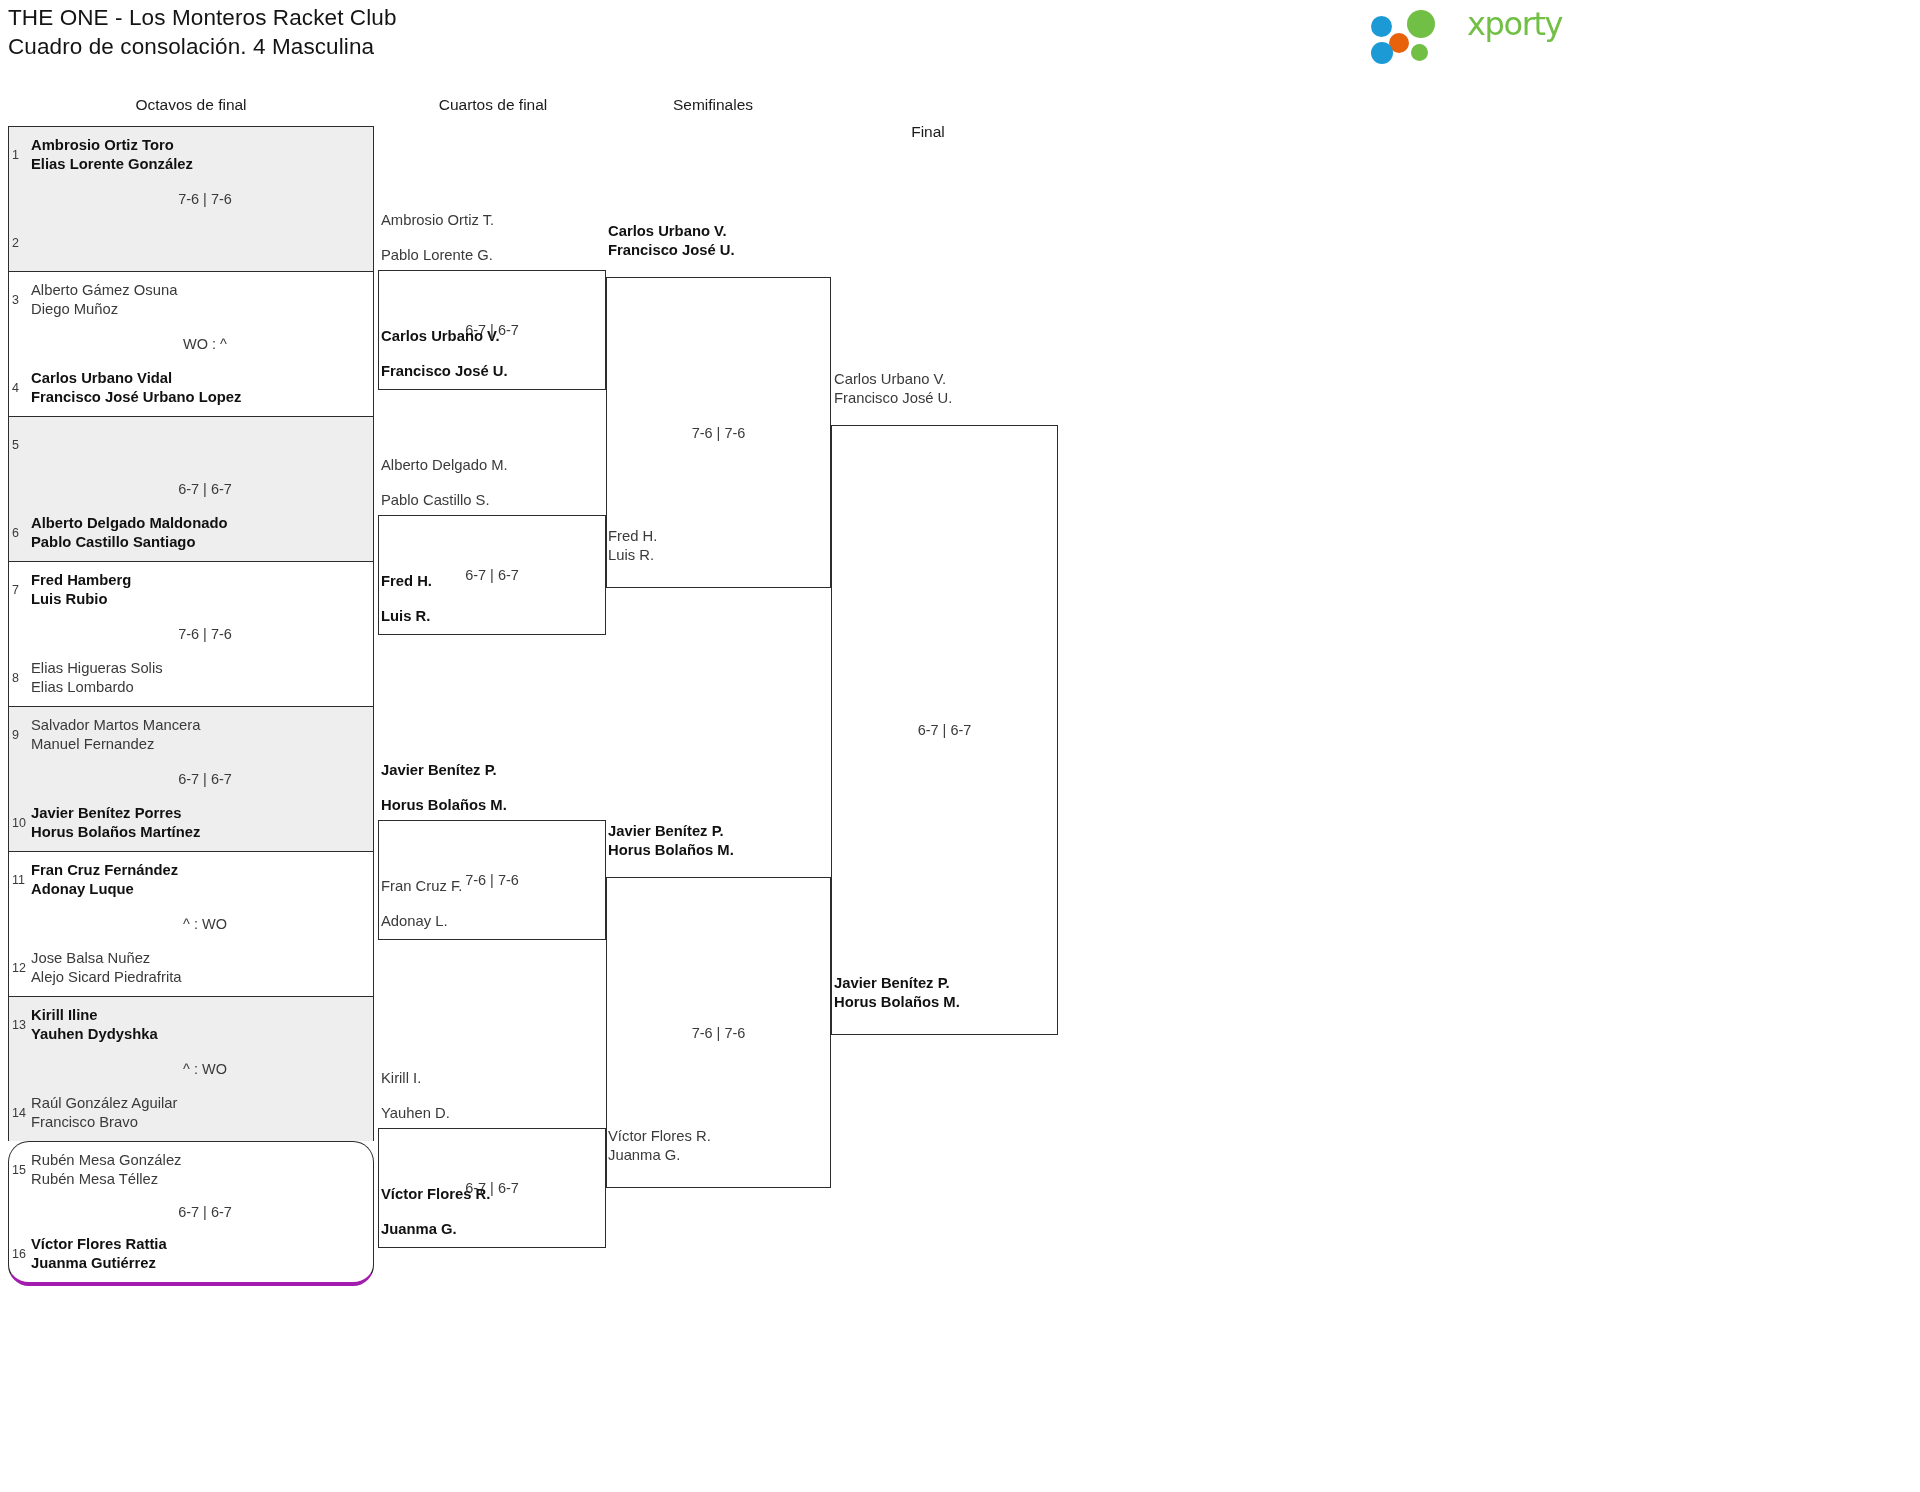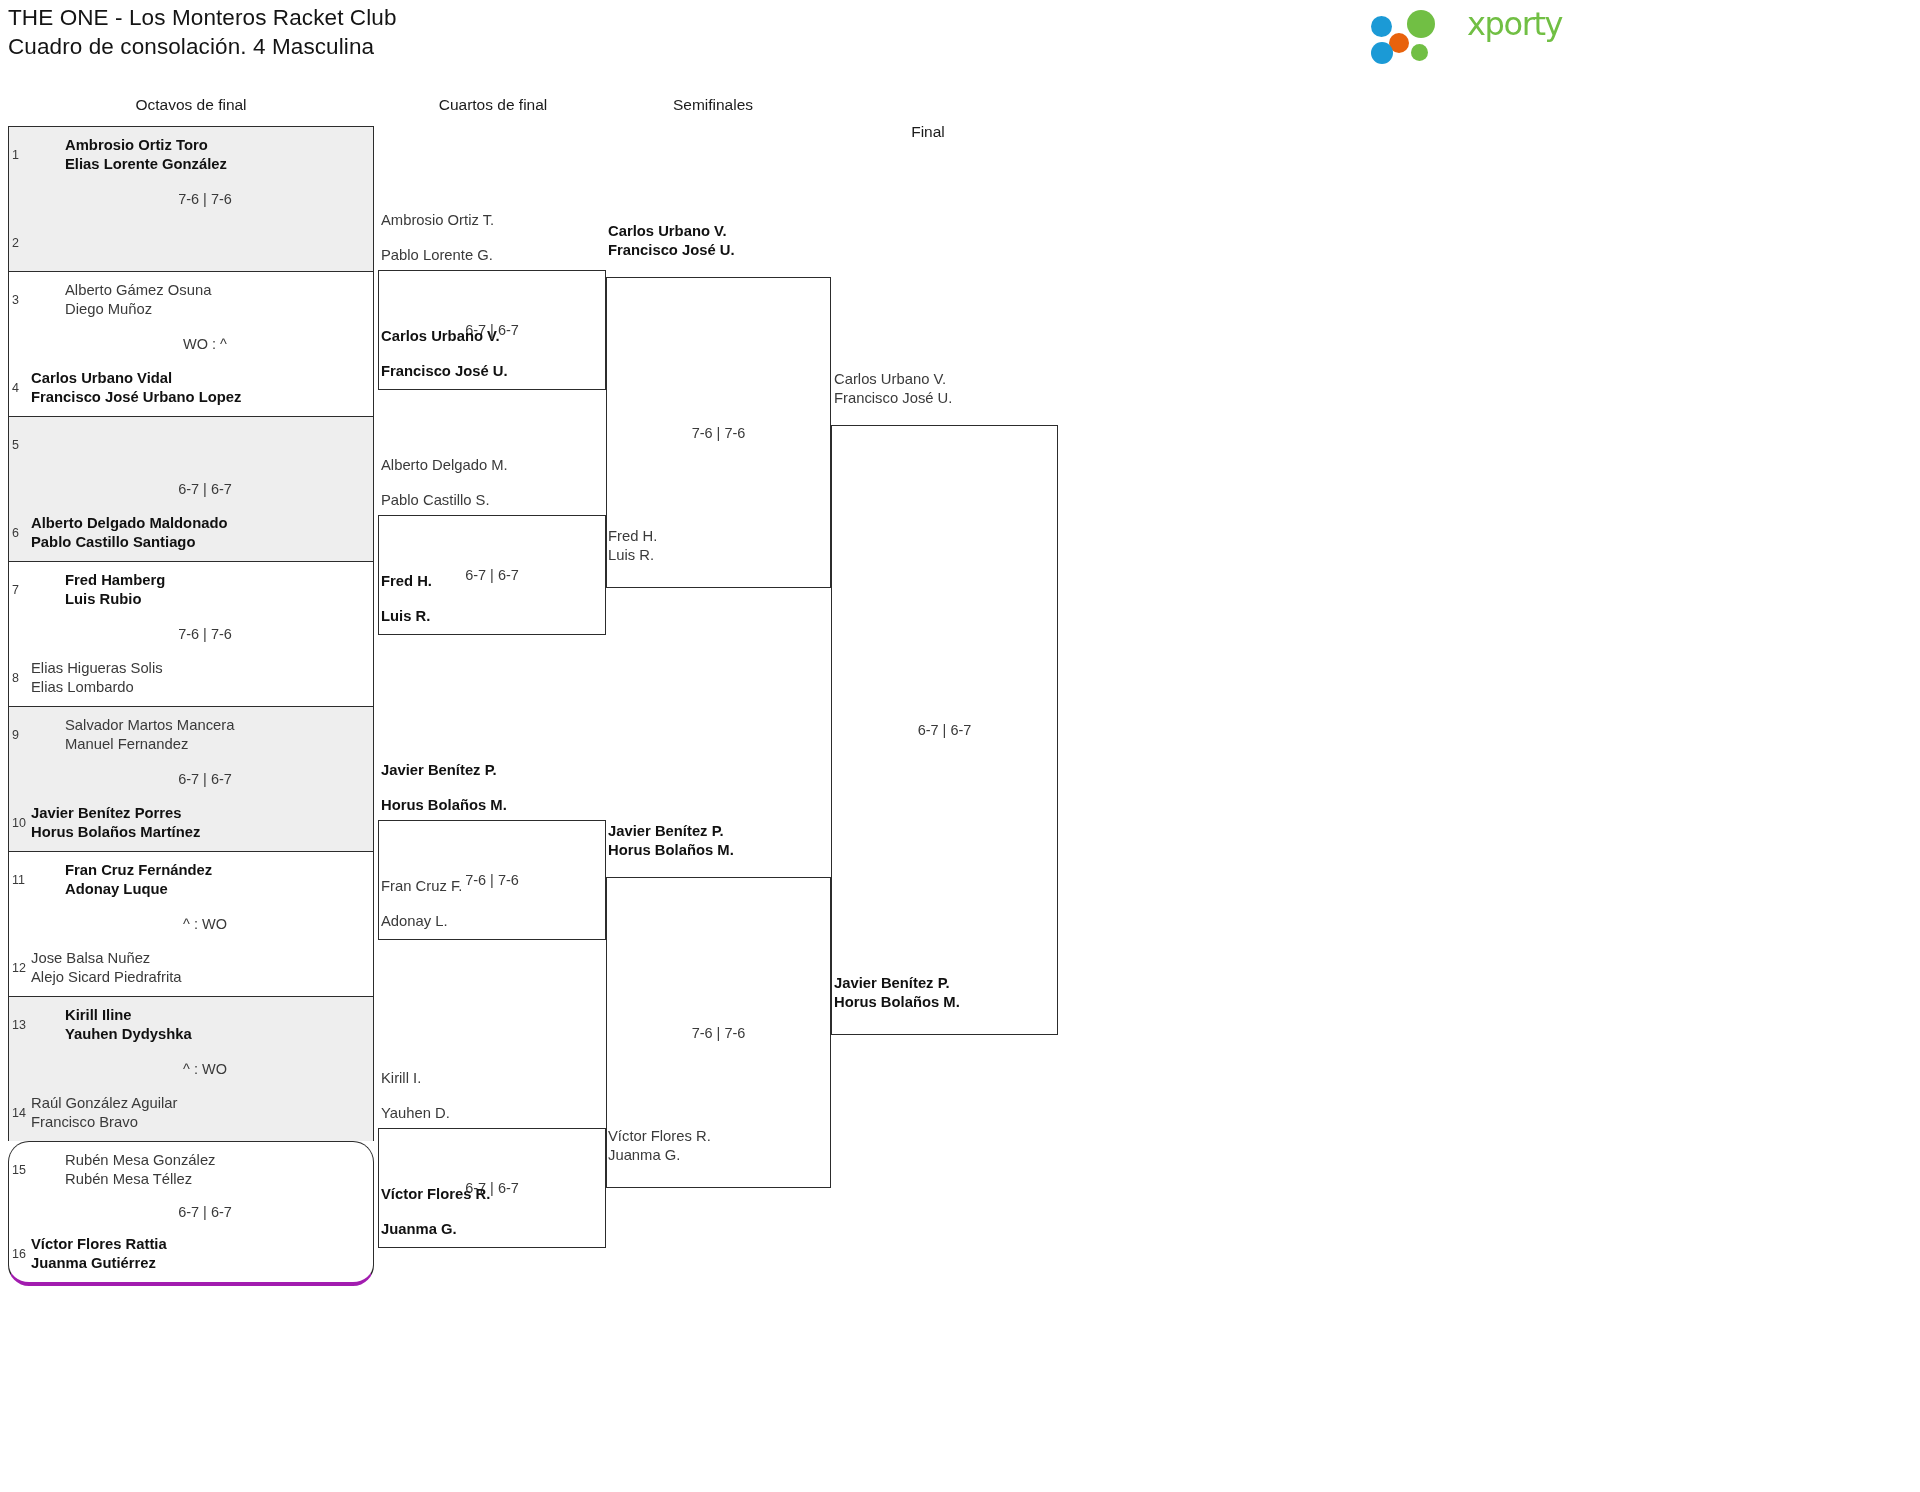--- a/index.html
+++ b/index.html
@@ -67,21 +67,21 @@
     border-bottom: none;
   }
   .r1-match:last-child { border-bottom: 4px solid #a21caf; border-radius: 21px; }
   .r1-match.shade { background: #eeeeee; }
   .r1-team {
     position: absolute;
     left: 22px; right: 6px;
     line-height: 1.28;
     font-size: 14.8px;
   }
-  .r1-team.top { top: 9px; margin-left: 34px; }
+  .r1-team.top { top: 9px; }
   .r1-team.bot { bottom: 9px; }
   .r1-team .nm { display: block; white-space: nowrap; }
   .r1-team.winner .nm { font-weight: bold; color: #111; }
   .r1-team.loser  .nm { font-weight: 400; color: #3a3a3a; }
   .r1-seed {
     position: absolute;
     left: 3px;
     font-size: 12.5px;
     color: #3a3a3a;
   }

